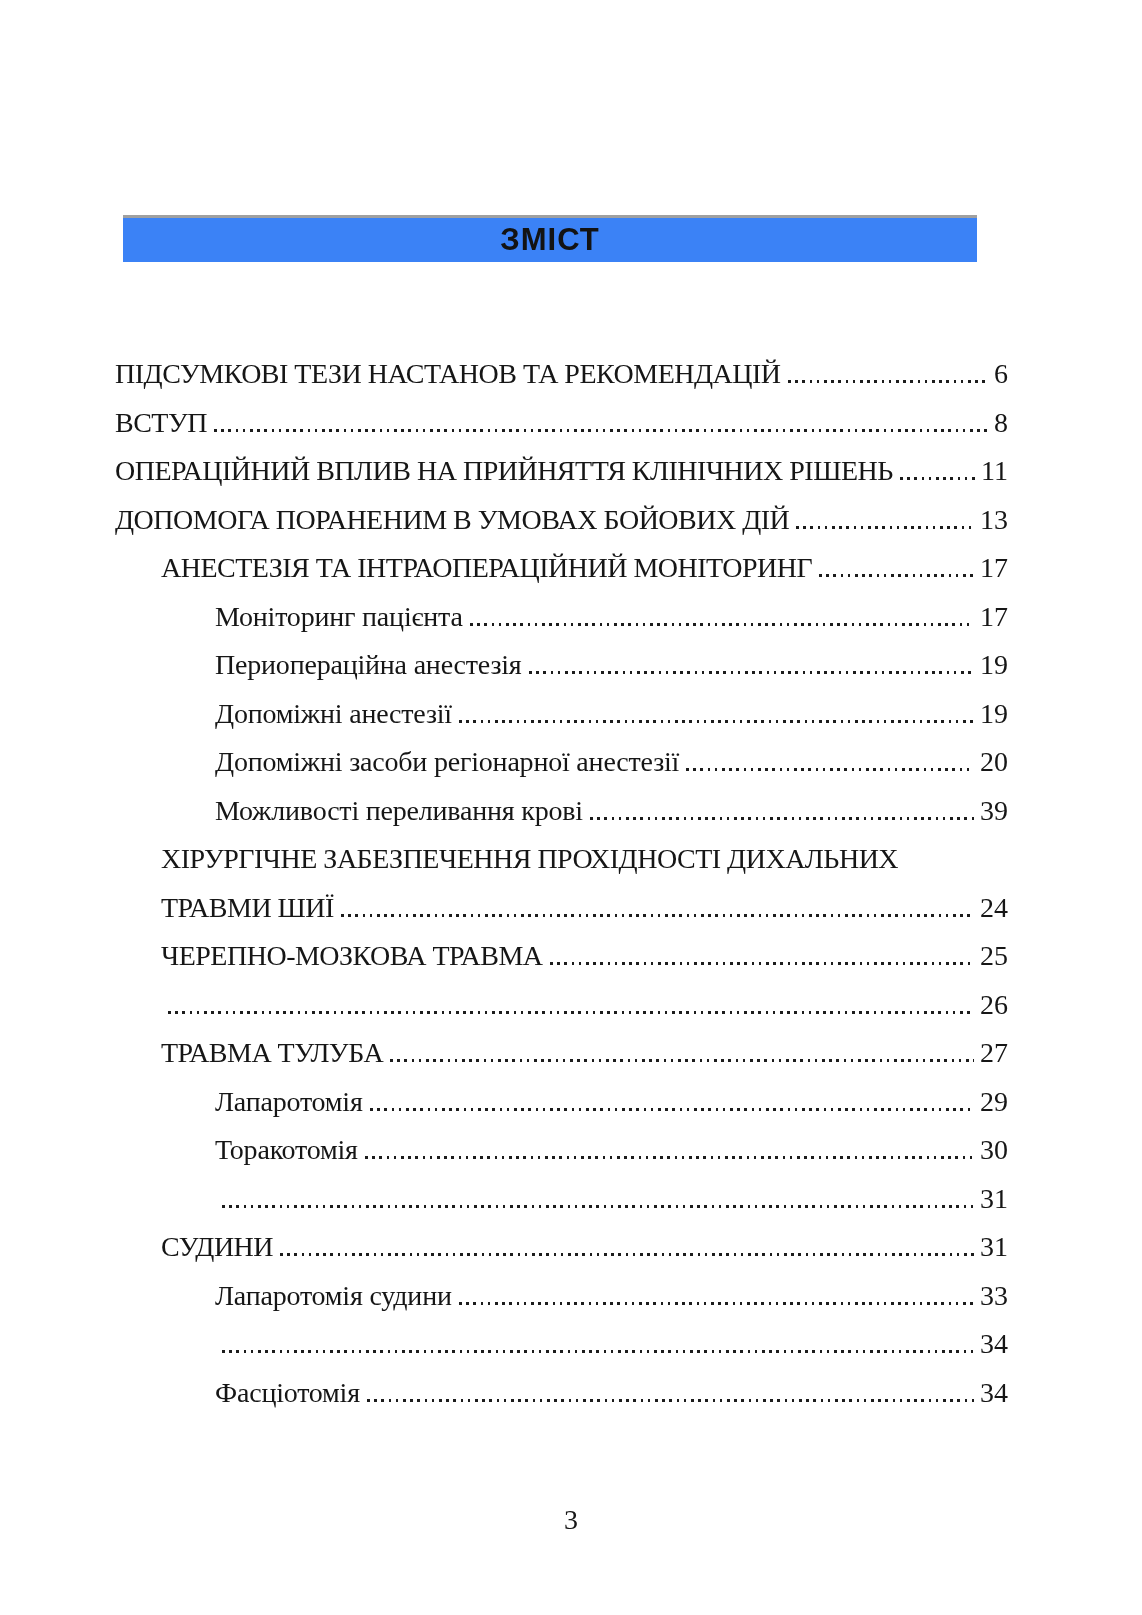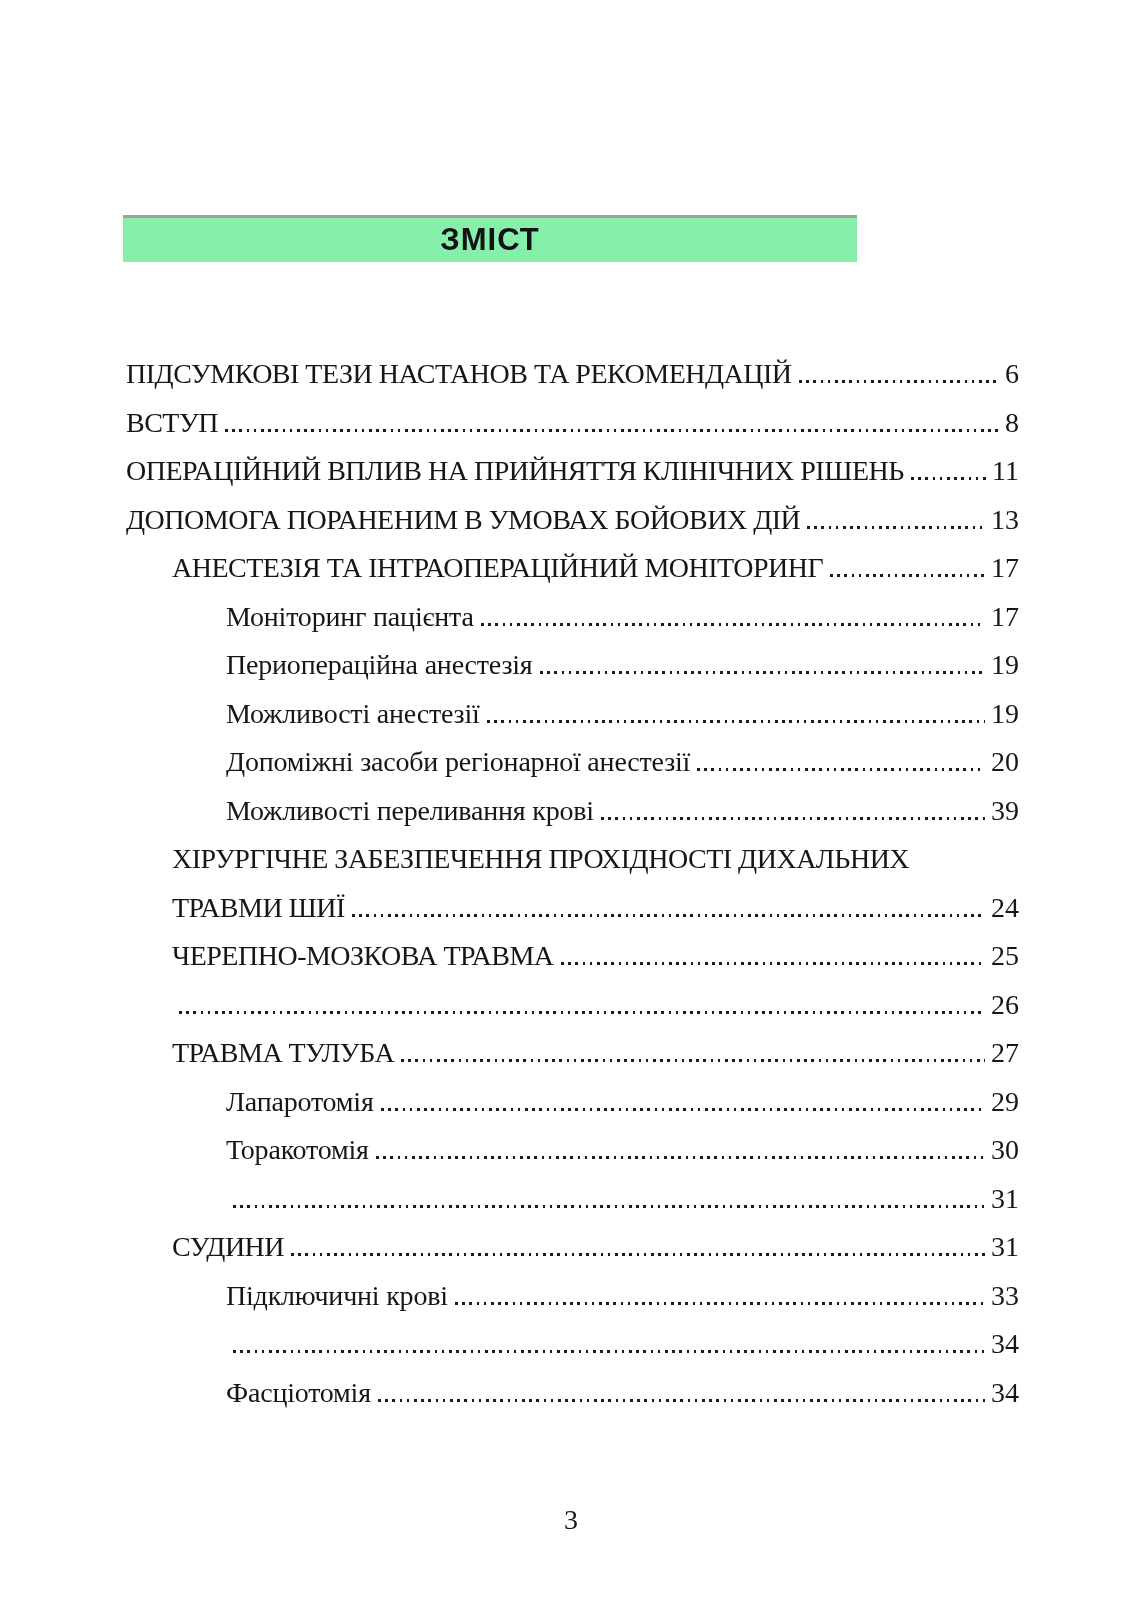--- a/index.html
+++ b/index.html
@@ -9,39 +9,39 @@
     height: 1615px;
     background: #ffffff;
     font-family: "Liberation Serif", serif;
     color: #161616;
     overflow: hidden;
   }
   .title-bar {
     position: absolute;
     left: 123px;
     top: 215px;
-    width: 734px;
+    width: 854px;
     height: 47px;
-    background: #86efac;
+    background: #3b82f6;
     border-top: 3px solid #a0a0a0;
     box-sizing: border-box;
     display: flex;
     align-items: center;
     justify-content: center;
   }
   .title-text {
     font-family: "Liberation Sans", sans-serif;
     font-weight: 700;
     font-size: 31px;
     letter-spacing: 1px;
     color: #131313;
   }
   .toc {
     position: absolute;
-    left: 126px;
+    left: 115px;
     top: 350px;
     width: 893px;
     font-family: Liberation Serif, serif;
   }
   .toc-row {
     display: flex;
     align-items: baseline;
     height: 48.5px;
     line-height: 48.5px;
     font-size: 28px;
@@ -115,21 +115,21 @@
         <span class="toc-label">Моніторинг пацієнта</span>
         <span class="leader"></span>
         <span class="toc-page">17</span>
       </div>
       <div class="toc-row lvl3">
         <span class="toc-label">Периопераційна анестезія</span>
         <span class="leader"></span>
         <span class="toc-page">19</span>
       </div>
       <div class="toc-row lvl3">
-        <span class="toc-label">Можливості анестезії</span>
+        <span class="toc-label">Допоміжні анестезії</span>
         <span class="leader"></span>
         <span class="toc-page">19</span>
       </div>
       <div class="toc-row lvl3">
         <span class="toc-label">Допоміжні засоби регіонарної анестезії</span>
         <span class="leader"></span>
         <span class="toc-page">20</span>
       </div>
       <div class="toc-row lvl3">
         <span class="toc-label">Можливості переливання крові</span>
@@ -171,21 +171,21 @@
       <div class="toc-row lvl3">
         <span class="leader"></span>
         <span class="toc-page">31</span>
       </div>
       <div class="toc-row lvl2 caps">
         <span class="toc-label">СУДИНИ</span>
         <span class="leader"></span>
         <span class="toc-page">31</span>
       </div>
       <div class="toc-row lvl3">
-        <span class="toc-label">Підключичні крові</span>
+        <span class="toc-label">Лапаротомія судини</span>
         <span class="leader"></span>
         <span class="toc-page">33</span>
       </div>
       <div class="toc-row lvl3">
         <span class="leader"></span>
         <span class="toc-page">34</span>
       </div>
       <div class="toc-row lvl3">
         <span class="toc-label">Фасціотомія</span>
         <span class="leader"></span>

